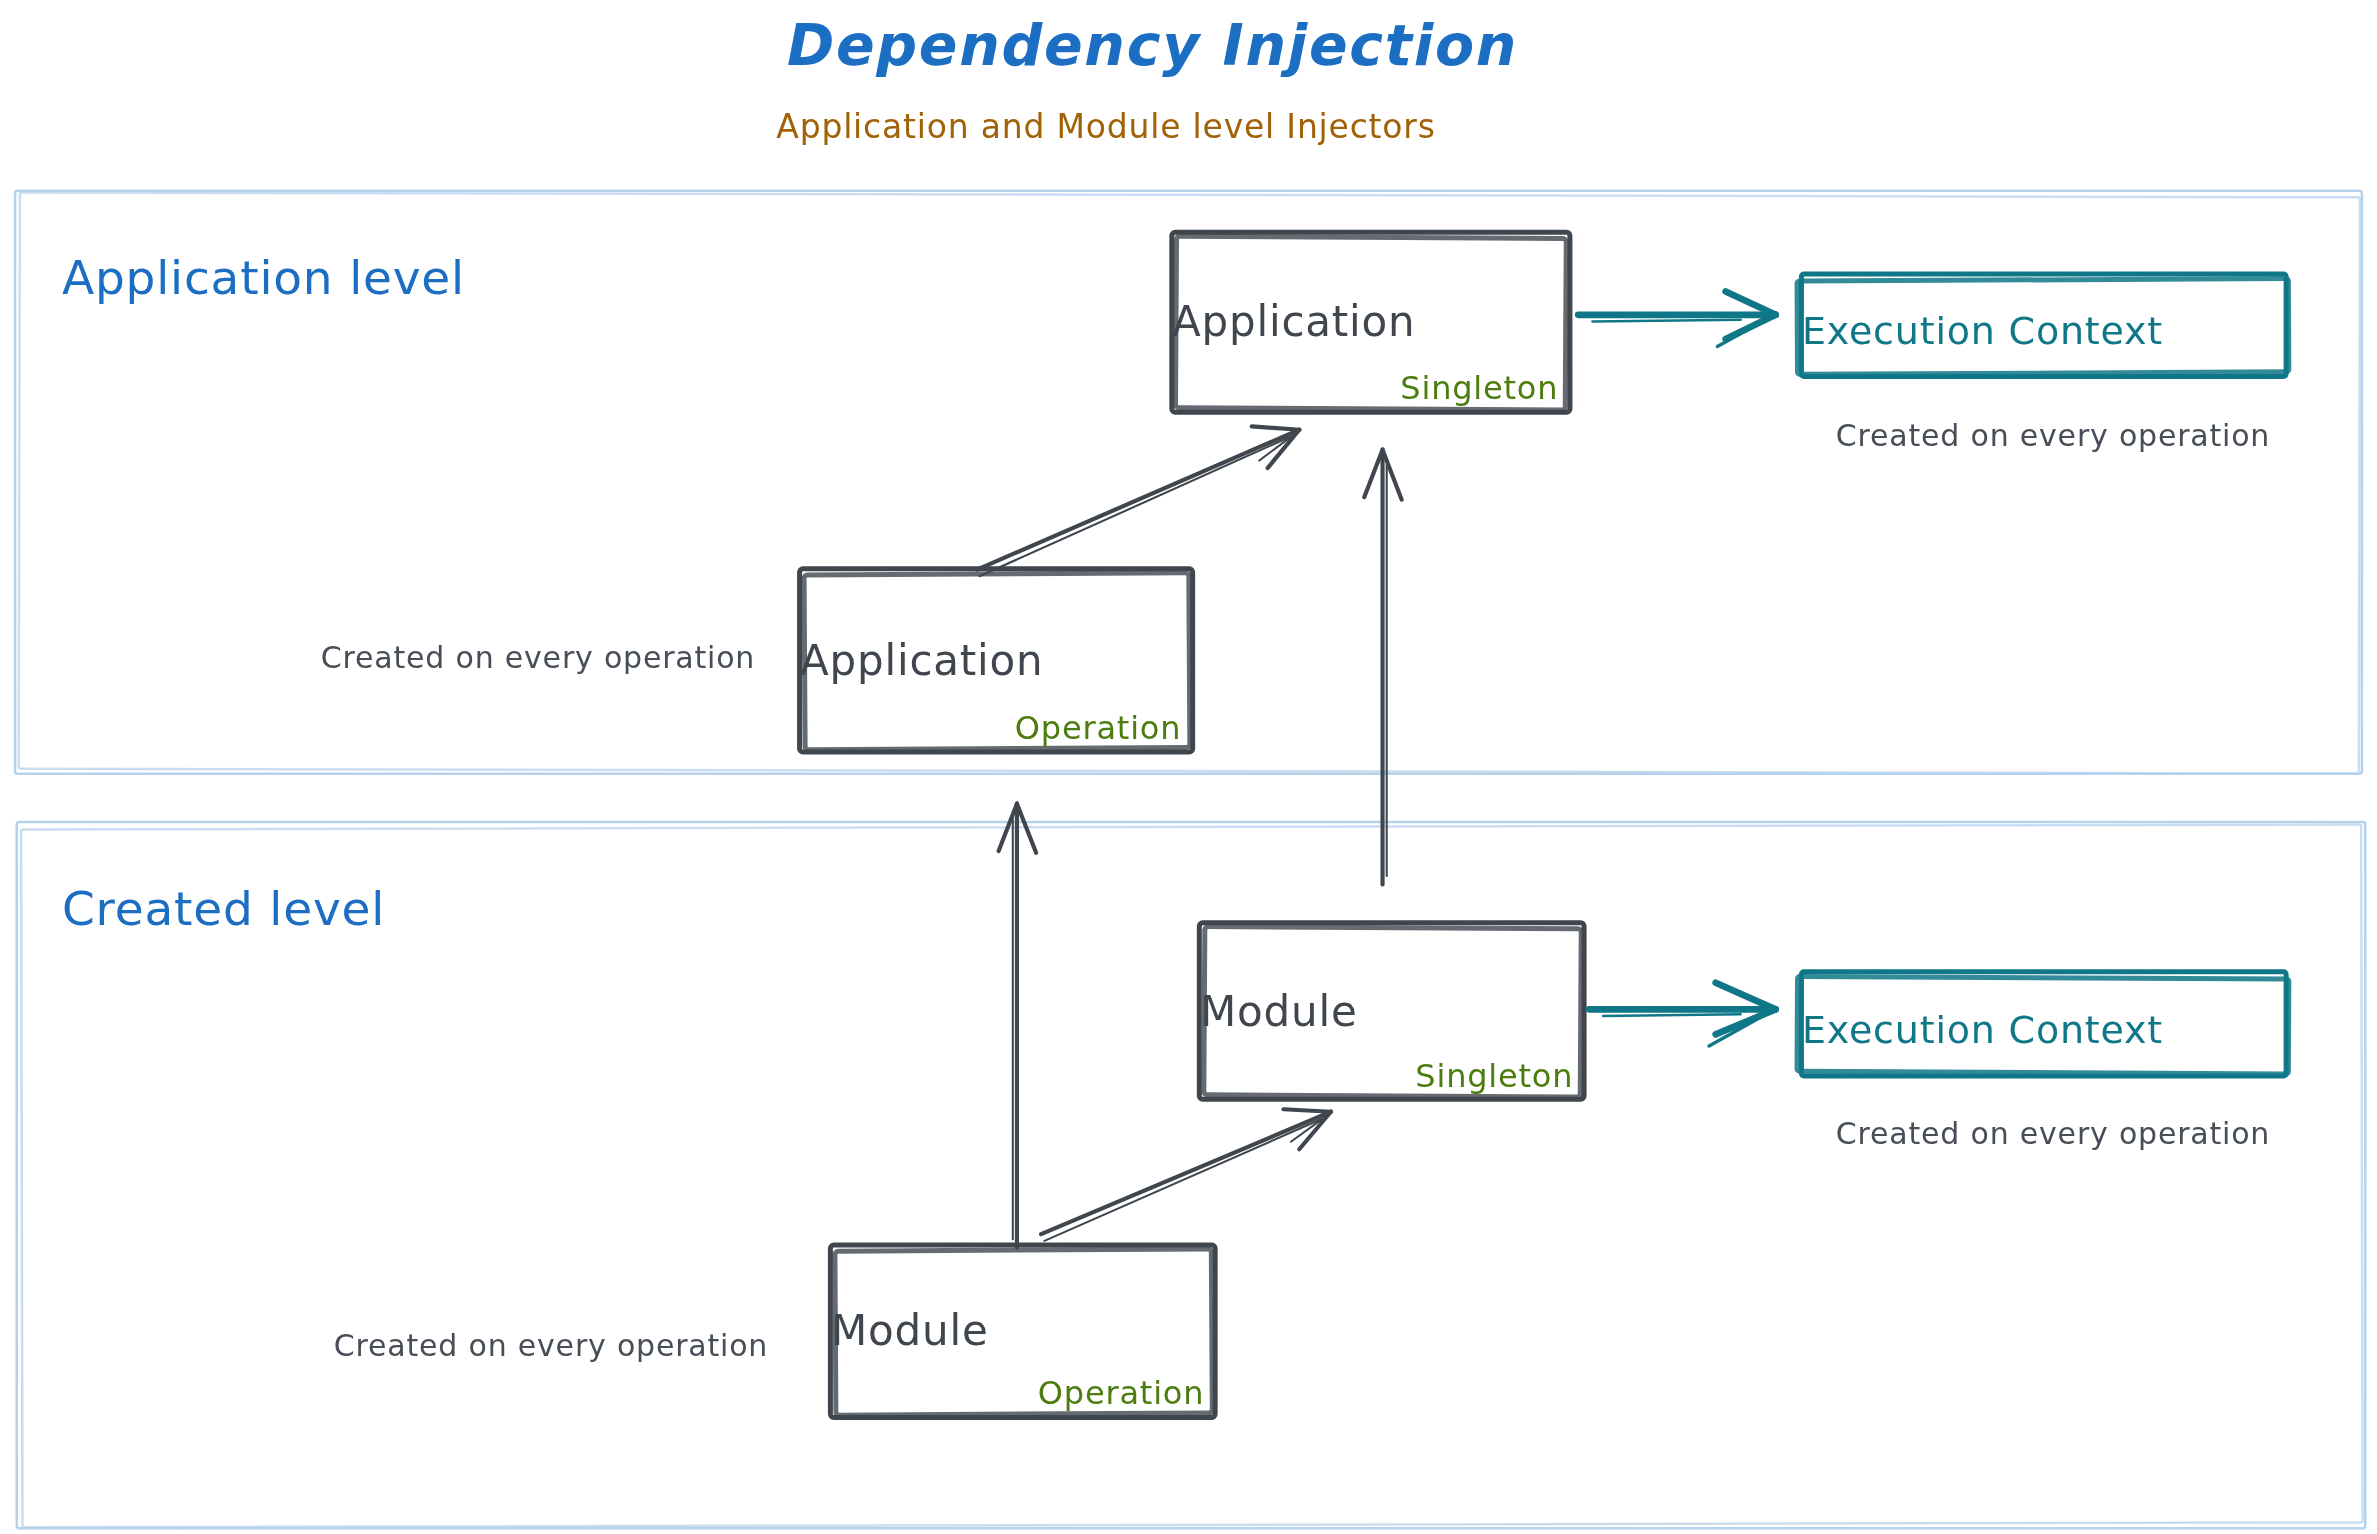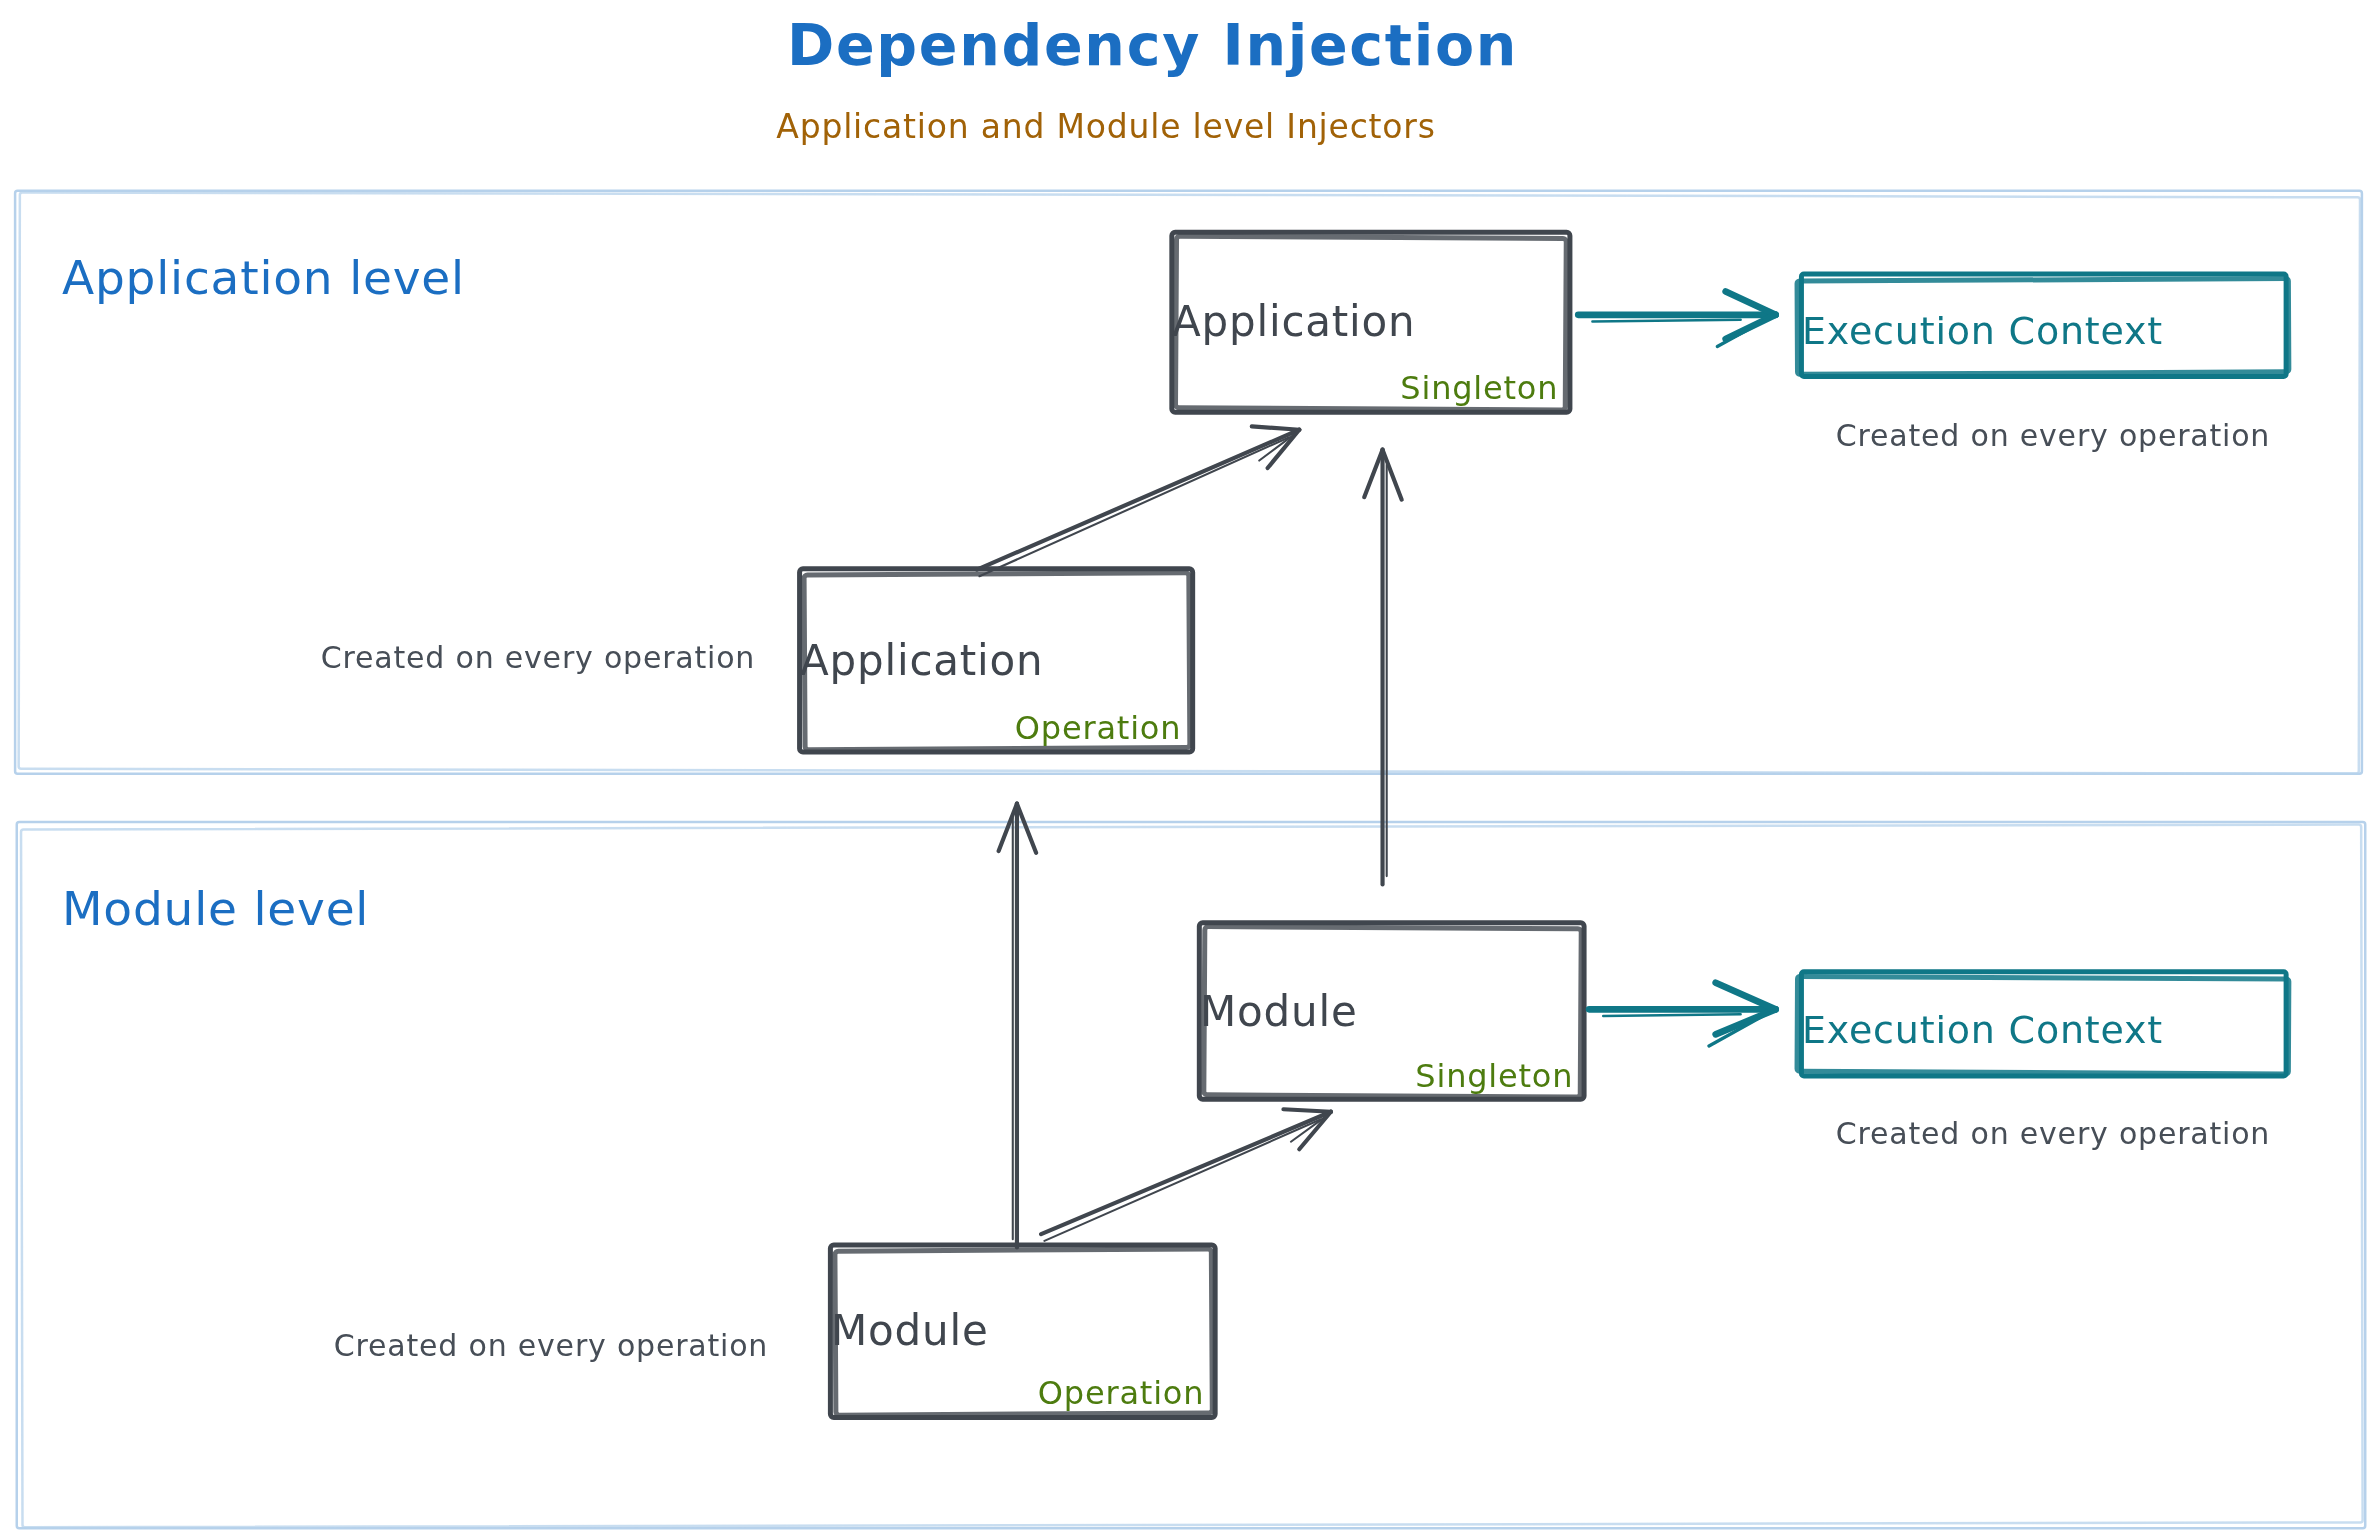--- a/index.html
+++ b/index.html
@@ -120,25 +120,25 @@
 
     <g stroke="#0f7787" stroke-width="8">
       <line x1="1908" y1="1212" x2="2132" y2="1212"></line>
       <line x1="1925" y1="1220" x2="2090" y2="1218" stroke-width="3"></line>
       <line x1="2132" y1="1212" x2="2060" y2="1180"></line>
       <line x1="2132" y1="1212" x2="2060" y2="1242"></line>
       <line x1="2124" y1="1216" x2="2052" y2="1256" stroke-width="4"></line>
     </g>
   </svg>
 
-  <div class="txt title center" style="left:787px;top:11.7px;width:641px;">Dependency Injection</div>
+  <div class="txt title center" style="left:787px;top:11.7px;width:641px;font-style:italic;">Dependency Injection</div>
   <div class="txt subtitle center" style="left:731px;top:107px;width:750px;">Application and Module level Injectors</div>
 
   <div class="txt section-label" style="left:62px;top:250px;">Application level</div>
-  <div class="txt section-label" style="left:62px;top:881px;">Module level</div>
+  <div class="txt section-label" style="left:62px;top:881px;">Created level</div>
 
   <div class="node" style="left:1172px;top:232px;width:398px;height:180px;">
     <div class="node-title">Application</div>
     <div class="node-tag">Singleton</div>
   </div>
 
   <div class="node" style="left:800px;top:569px;width:393px;height:183px;">
     <div class="node-title">Application</div>
     <div class="node-tag">Operation</div>
   </div>

